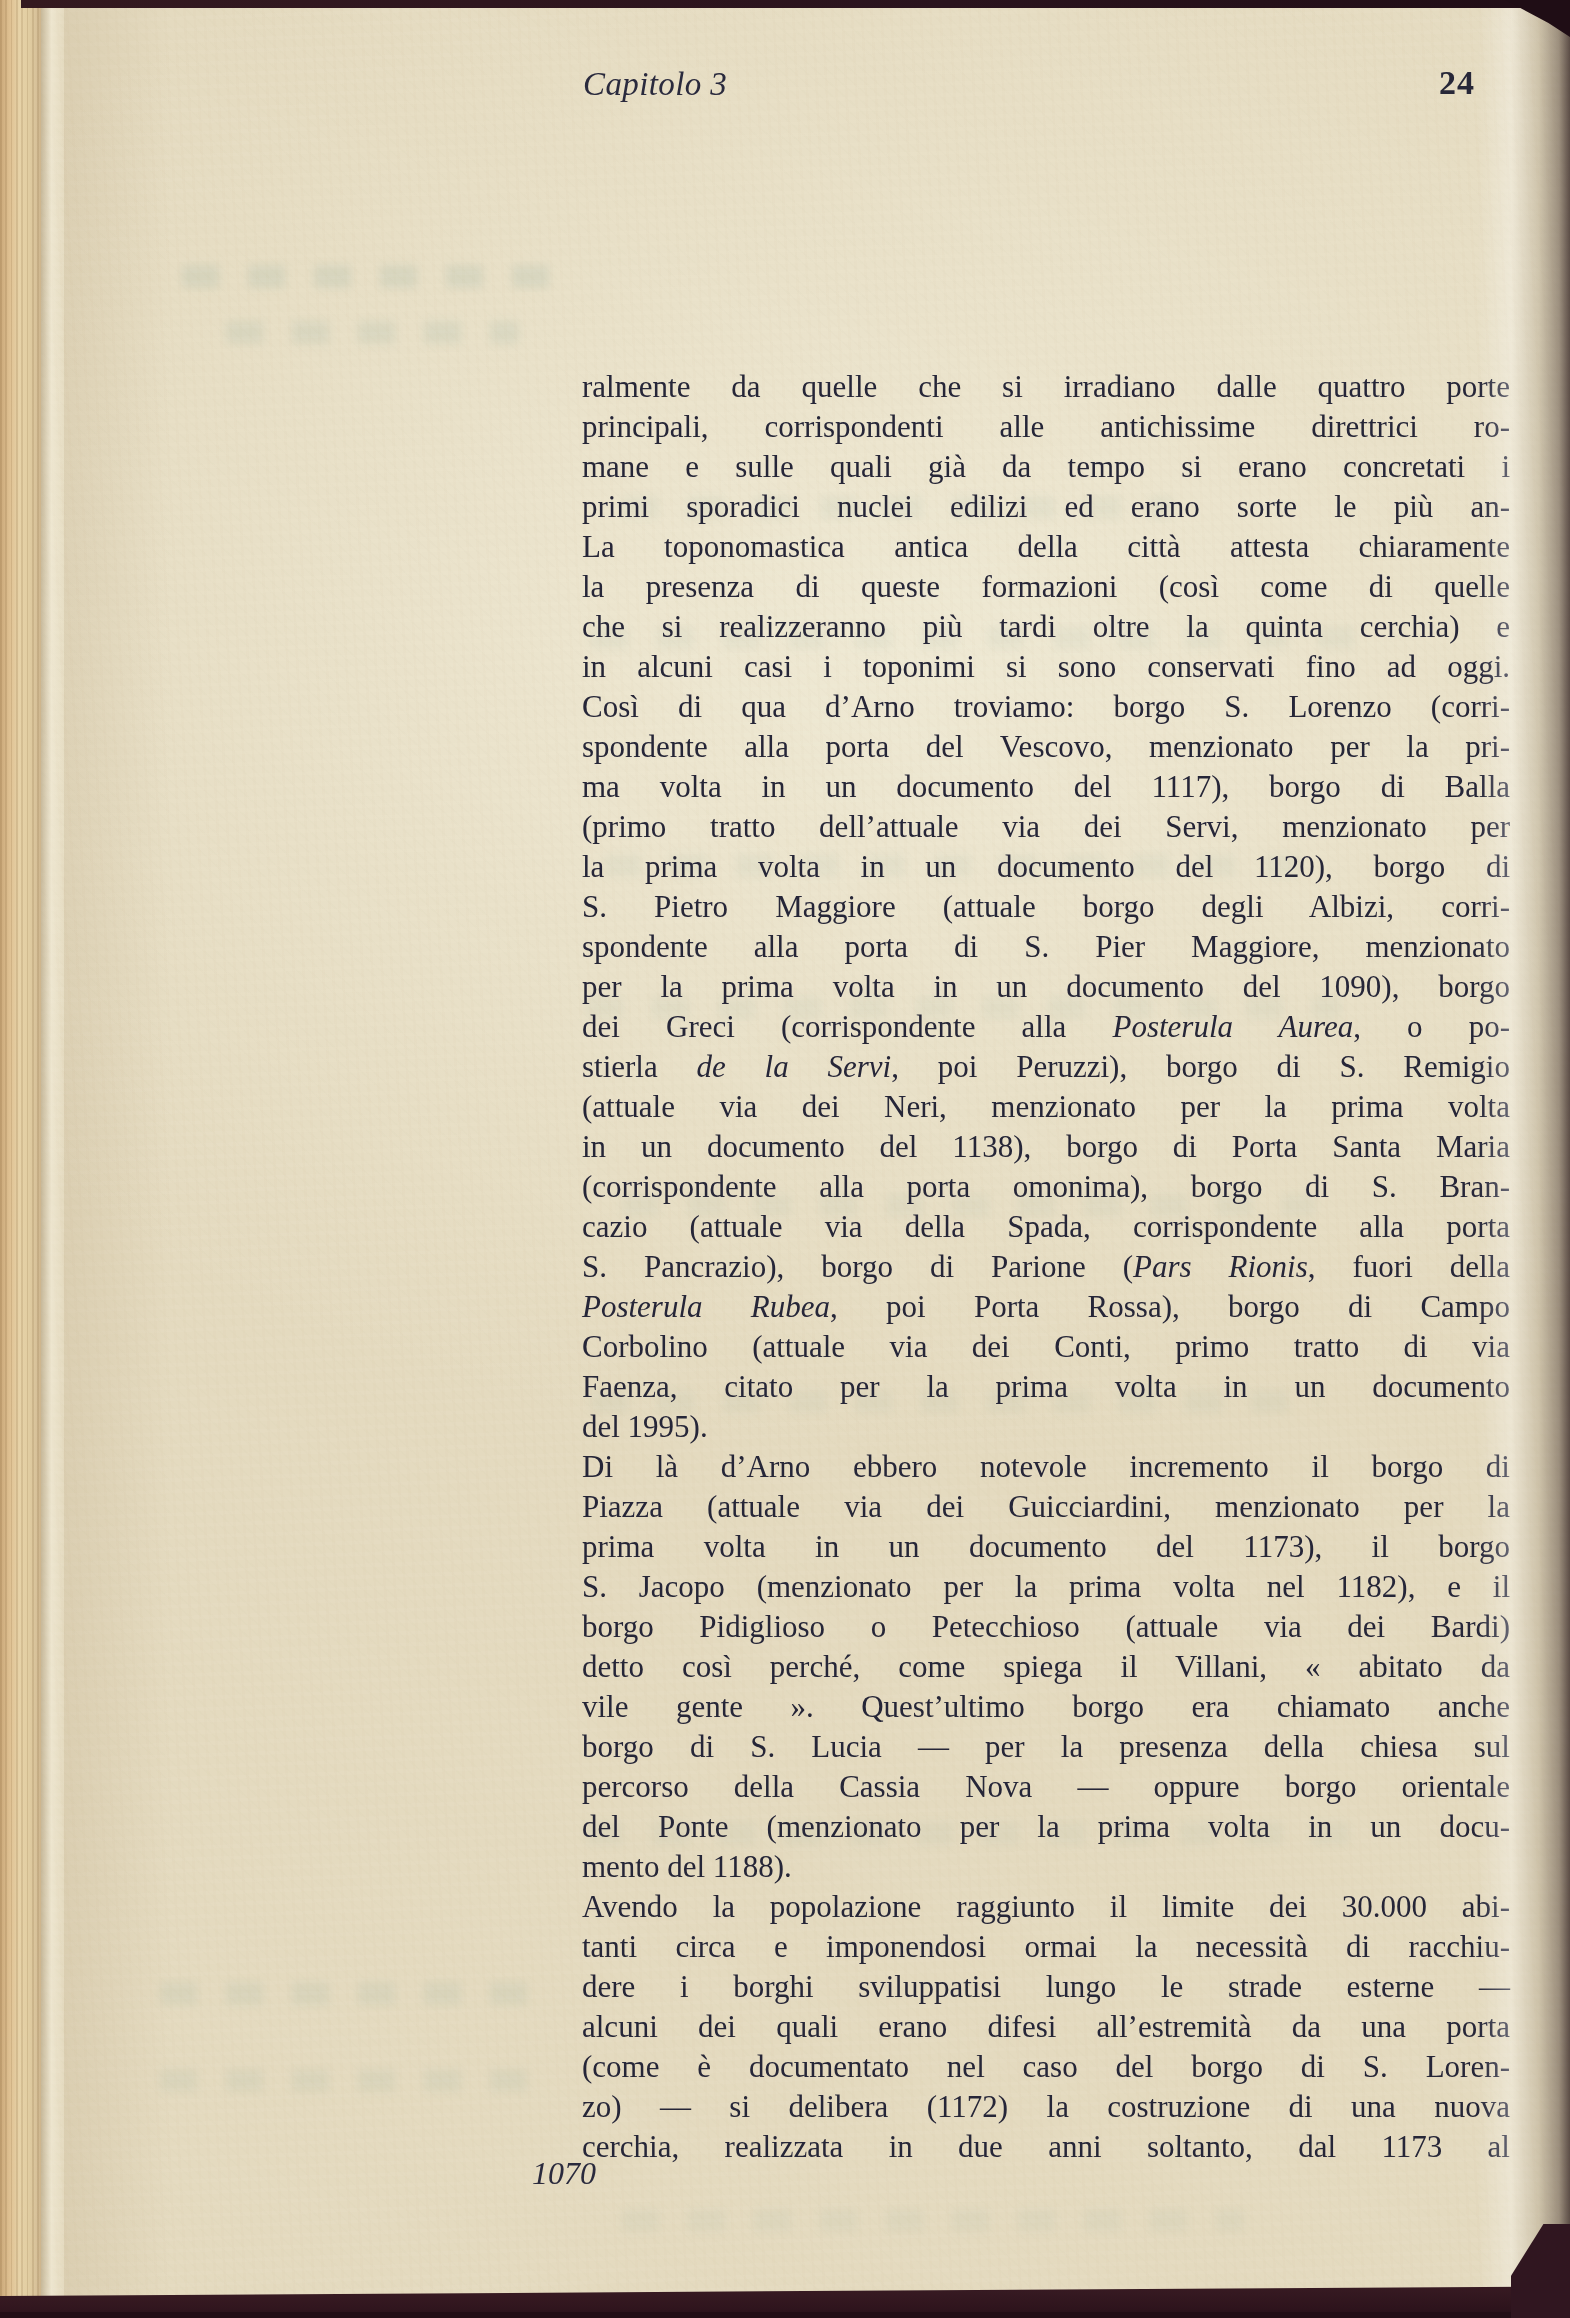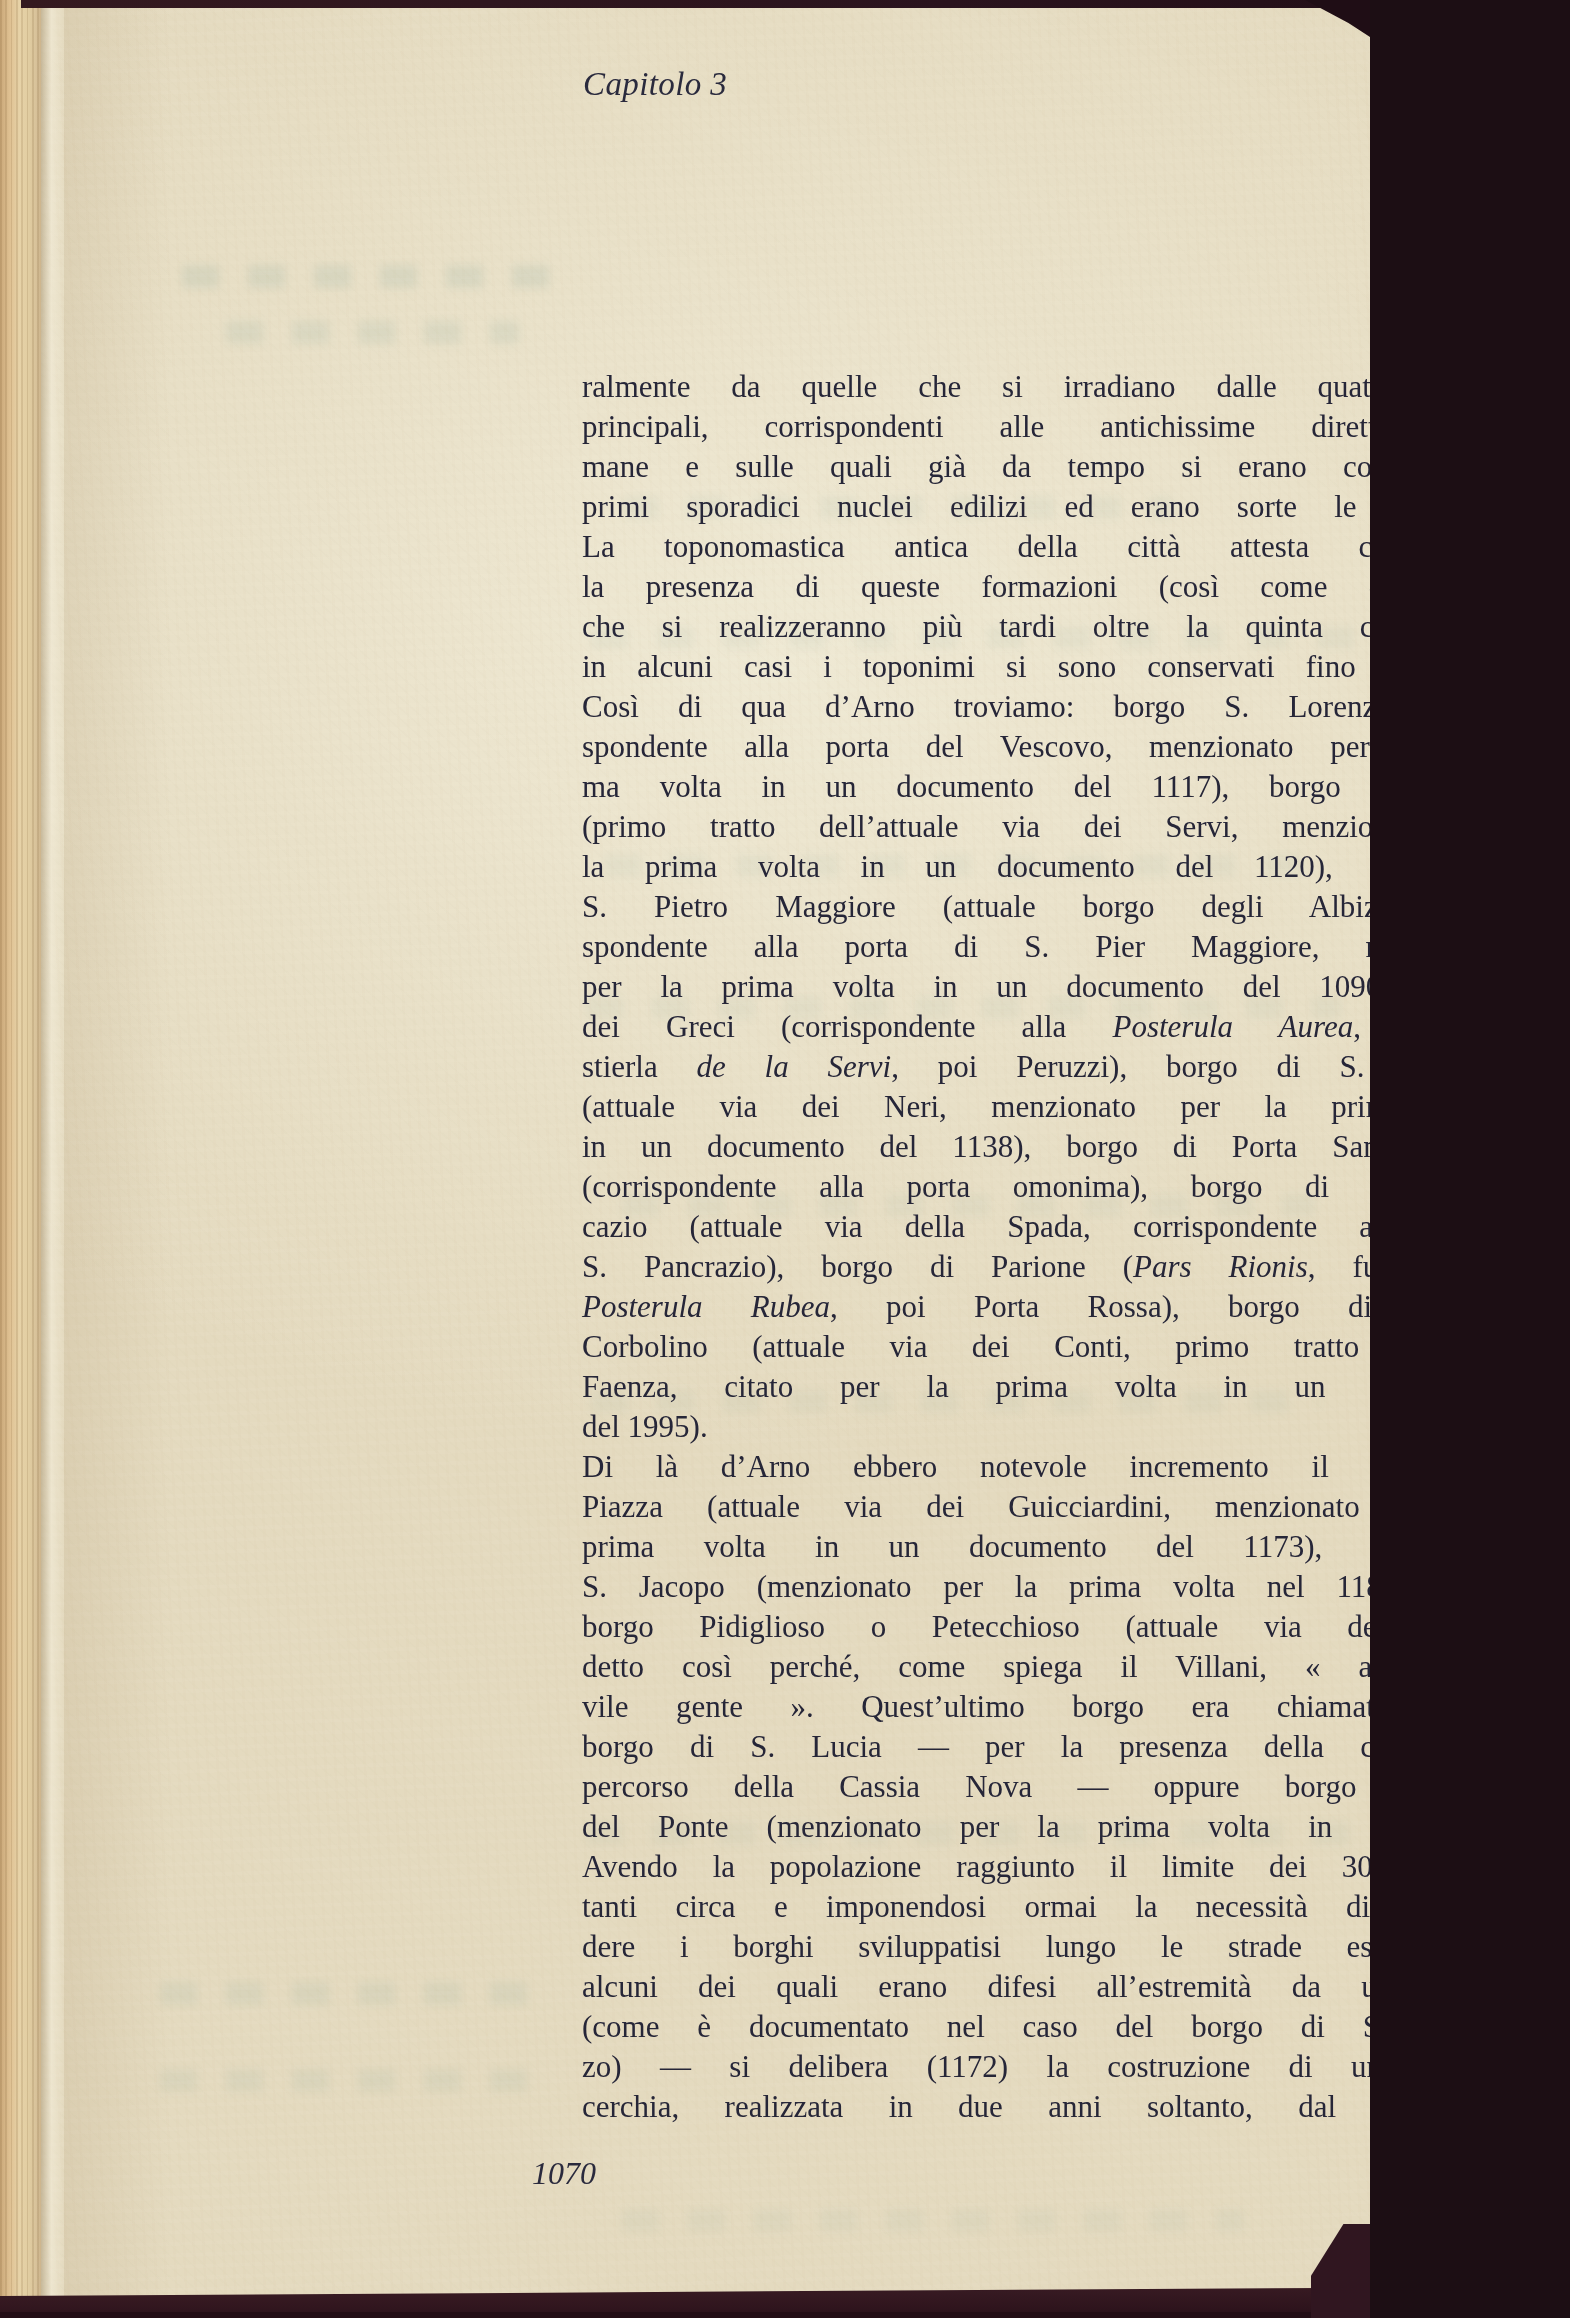--- a/index.html
+++ b/index.html
@@ -1,18 +1,18 @@
 <!DOCTYPE html>
 <html style="font-size:14px"><head>
 <meta charset="utf-8">
 <style>
   html,body{margin:0;padding:0;background:#1c0e14;}
   .scene{
     position:relative;
-    width:1370px;height:2319px;
+    width:1570px;height:2319px;
     overflow:hidden;
     font-family:"Liberation Serif", serif;
     background:
       radial-gradient(1154px 799px at 58% 28%, #efe9d4 0%, #e9e1c9 48%, #e4dabf 100%);
   }
   
   .grain{
     position:absolute;inset:0;pointer-events:none;opacity:.5;
     background:
       repeating-linear-gradient(87deg, rgba(183,160,110,.05) 0 2.7px, rgba(255,255,255,0) 2.7px 9.8px),
@@ -155,20 +155,21 @@
       <div class="tline">Di là d’Arno ebbero notevole incremento il borgo di</div>
       <div class="tline">Piazza (attuale via dei Guicciardini, menzionato per la</div>
       <div class="tline">prima volta in un documento del 1173), il borgo</div>
       <div class="tline">S. Jacopo (menzionato per la prima volta nel 1182), e il</div>
       <div class="tline">borgo Pidiglioso o Petecchioso (attuale via dei Bardi)</div>
       <div class="tline">detto così perché, come spiega il Villani, « abitato da</div>
       <div class="tline">vile gente ». Quest’ultimo borgo era chiamato anche</div>
       <div class="tline">borgo di S. Lucia — per la presenza della chiesa sul</div>
       <div class="tline">percorso della Cassia Nova — oppure borgo orientale</div>
       <div class="tline">del Ponte (menzionato per la prima volta in un docu-</div>
+      <div class="tline pend">mento del 1188).</div>
       <div class="tline">Avendo la popolazione raggiunto il limite dei 30.000 abi-</div>
       <div class="tline">tanti circa e imponendosi ormai la necessità di racchiu-</div>
       <div class="tline">dere i borghi sviluppatisi lungo le strade esterne —</div>
       <div class="tline">alcuni dei quali erano difesi all’estremità da una porta</div>
       <div class="tline">(come è documentato nel caso del borgo di S. Loren-</div>
       <div class="tline">zo) — si delibera (1172) la costruzione di una nuova</div>
       <div class="tline">cerchia, realizzata in due anni soltanto, dal 1173 al</div>
     </div>
 
 

